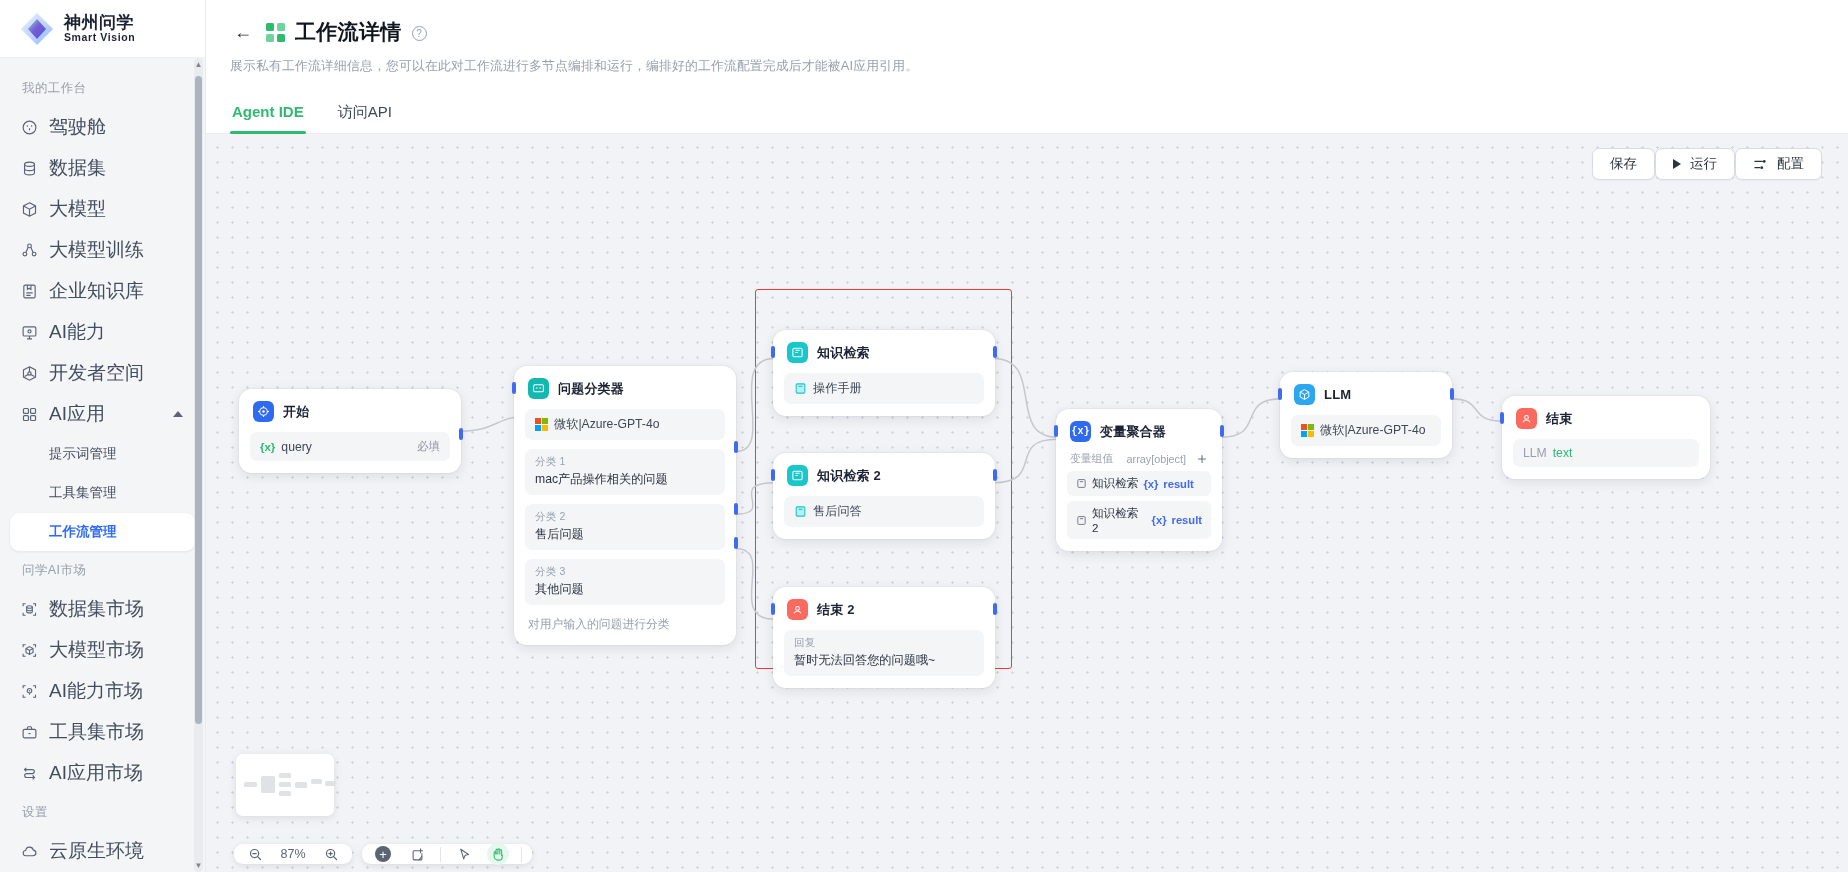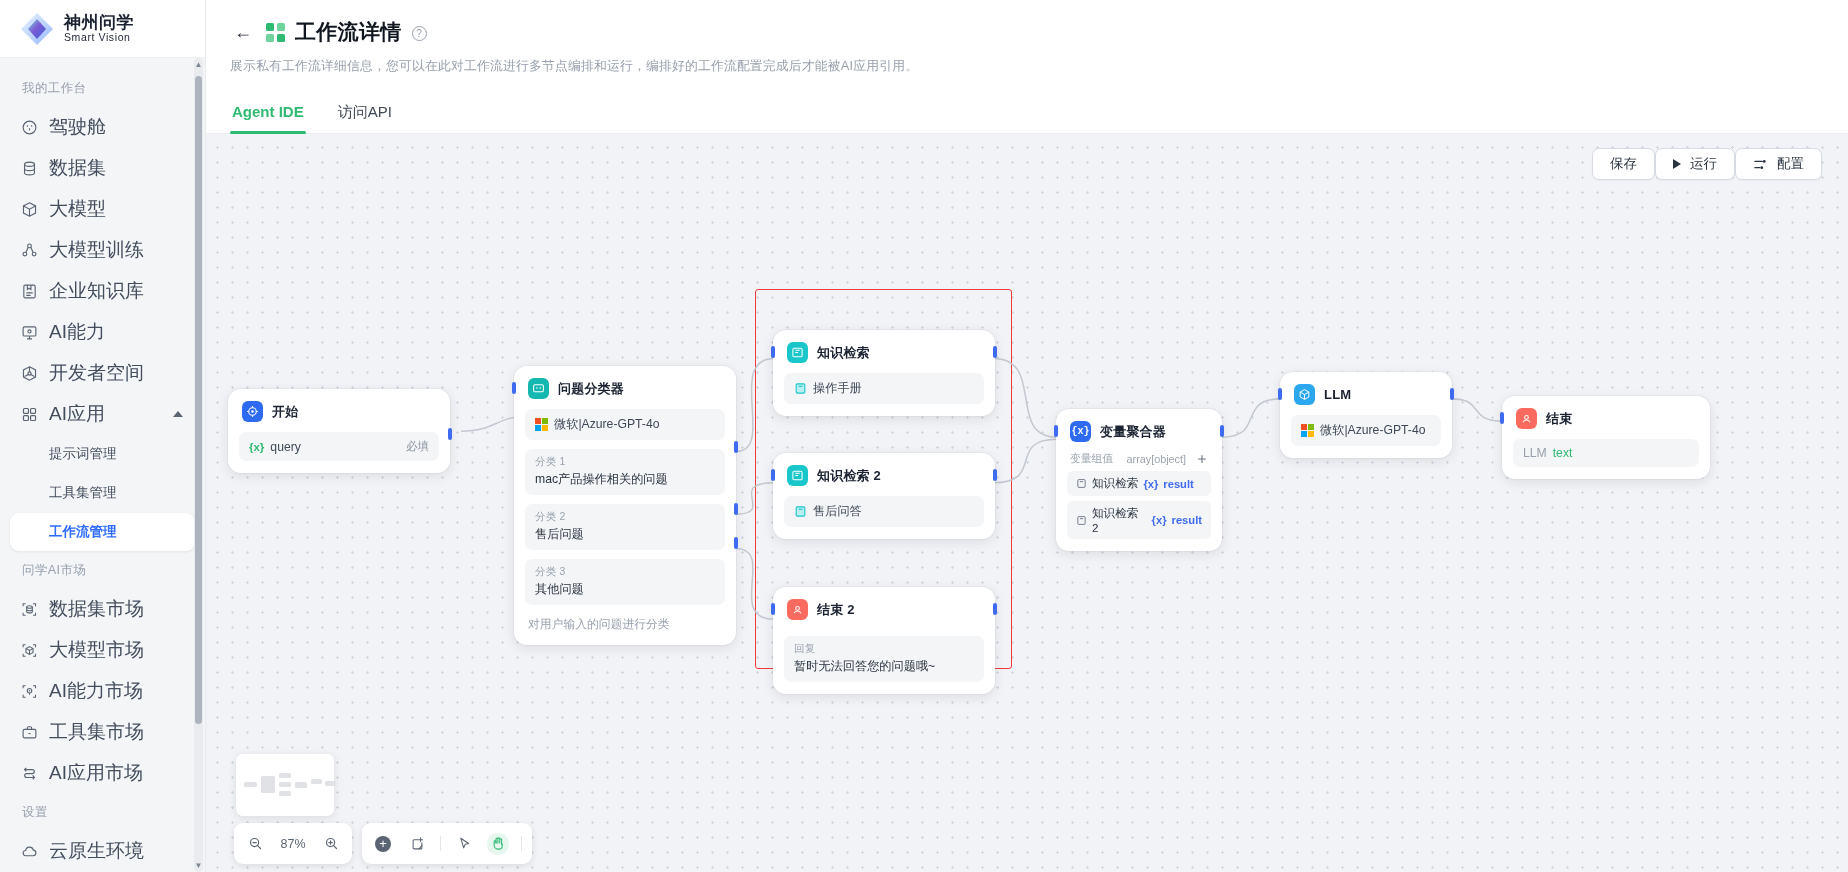--- a/index.html
+++ b/index.html
@@ -20,21 +20,21 @@
   }
   .brand {
     height: 58px; background: #ffffff;
     display: flex; align-items: center; gap: 9px;
     padding-left: 19px; border-bottom: 1px solid #eef0f2;
     flex: 0 0 58px;
   }
   .brand-logo { width: 36px; height: 36px; position: relative; flex: 0 0 36px; }
   .brand-text { display: flex; flex-direction: column; line-height: 1.05; }
   .brand-cn { font-size: 17px; font-weight: 700; color: #1b2232; letter-spacing: .5px; }
-  .brand-en { font-size: 10.5px; font-weight: 400; color: #1b2232; letter-spacing: .6px; }
+  .brand-en { font-size: 10.5px; font-weight: 700; color: #1b2232; letter-spacing: .6px; }
 
   .nav-scroll {
     flex: 1; overflow: hidden; position: relative;
     padding-top: 12px;
   }
   .nav-group-title {
     font-size: 12.5px; color: #98a0ad; padding: 10px 0 9px 22px; letter-spacing: .4px;
   }
   .nav-item {
     display: flex; align-items: center; gap: 11px;
@@ -162,21 +162,21 @@
   
   .minimap {
     position:absolute; left:30px; bottom:56px; width:98px; height:62px;
     background:#fff; border-radius:7px; box-shadow:0 2px 8px rgba(16,24,40,.10);
     padding:6px; z-index: 20;
   }
   .minimap .mm-inner { position:relative; width:100%; height:100%; background:#fff; }
   .minimap .mm-blk { position:absolute; background:#e0e2e6; border-radius:1.5px; }
   .bottom-bar { position:absolute; left:28px; bottom:8px; display:flex; gap:10px; z-index: 20; }
   .bb-group {
-    height:41px; background:#fff; border-radius:9px; display:flex; align-items:center;
+    height:20px; background:#fff; border-radius:9px; display:flex; align-items:center;
     padding:0 10px; gap:12px; box-shadow:0 2px 7px rgba(16,24,40,.10);
   }
   .bb-btn { width:22px;height:22px;display:flex;align-items:center;justify-content:center;cursor:pointer;color:#5a6473; }
   .bb-btn svg{width:15px;height:15px;display:block;}
   .zoom-val { font-size:12.5px; color:#5a6473; min-width:30px; text-align:center; }
   .bb-sep { width:1px; height:15px; background:#e2e5ea; }
   .bb-btn.active { background:#e6f7ee; border-radius:50%; color:#2fba71; }
   .dot-plus { width:16px;height:16px;border-radius:50%;background:#5a6473;color:#fff;
     display:flex;align-items:center;justify-content:center;font-size:13px;line-height:1; }
   svg.edge { position:absolute; left:0; top:0; width:100%; height:100%; z-index:4; pointer-events:none; }
@@ -434,21 +434,21 @@
           <path d="M530 410 C 570 410, 520 480, 568 480"></path>
           <path d="M787 222 C 840 222, 800 300, 851 300"></path>
           <path d="M787 345 C 840 345, 800 302, 851 302"></path>
           <path d="M1015 300 C 1060 300, 1030 262, 1075 262"></path>
           <path d="M1245 262 C 1280 262, 1260 284, 1297 284"></path>
         </g>
       </svg>
 
       <div class="group-box" style="left:549px; top:155px; width:257px; height:380px;"></div>
 
-      <div class="node" style="left:22px; top:255px; width:222px;">
+      <div class="node" style="left:33px; top:255px; width:222px;">
         <div class="node-head">
           <div class="node-ico" style="background:#2f6bf0">
             <svg viewBox="0 0 24 24" fill="none" stroke="#fff" stroke-width="2">
                 <circle cx="12" cy="12" r="7"></circle>
                 <circle cx="12" cy="12" r="2.4" fill="#fff" stroke="none"></circle>
                 <path d="M12 2v3M12 19v3M2 12h3M19 12h3"></path>
               </svg>
           </div>
           <div class="node-title">开始</div>
         </div>
@@ -544,21 +544,21 @@
       <div class="node" style="left:567px; top:453px; width:222px;">
         <div class="node-head">
           <div class="node-ico" style="background:#fa6a5e">
             <svg viewBox="0 0 24 24" fill="none" stroke="#fff" stroke-width="1.9">
                 <circle cx="12" cy="10" r="3.4"></circle>
                 <path d="M5.5 19c1.6-3 4-4.3 6.5-4.3S17 16 18.5 19"></path>
               </svg>
           </div>
           <div class="node-title">结束 2</div>
         </div>
-        <div class="field-stack" style="margin-top:16px">
+        <div class="field-stack" style="margin-top:10px">
           <div class="field-label">回复</div>
           <div class="field-value">暂时无法回答您的问题哦~</div>
         </div>
         <div class="port" style="left:-2px; top:16px;"></div>
         <div class="port" style="right:-2px; top:16px;"></div>
       </div>
 
       <div class="node" style="left:850px; top:275px; width:166px;">
         <div class="node-head">
           <div class="node-ico" style="background:#2f6bf0;font-size:10px;font-weight:700;">

